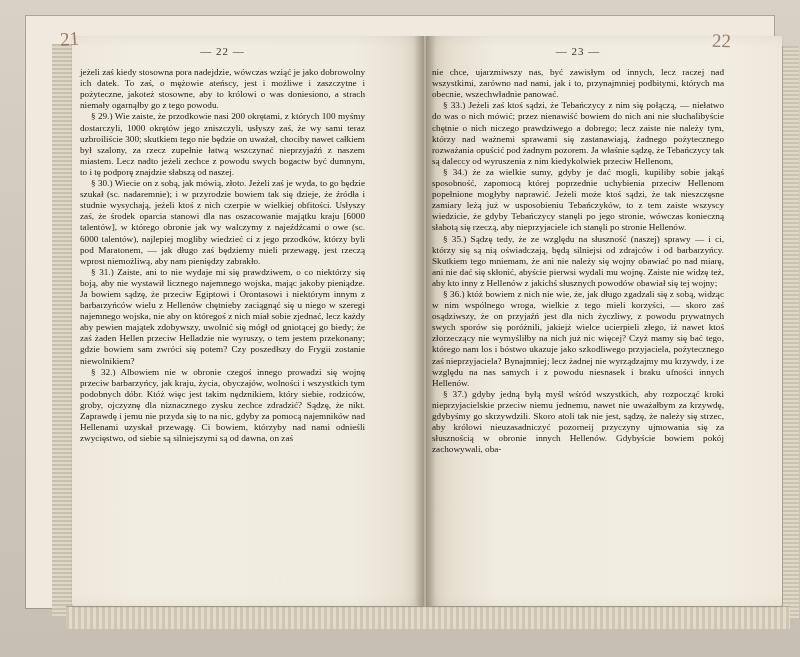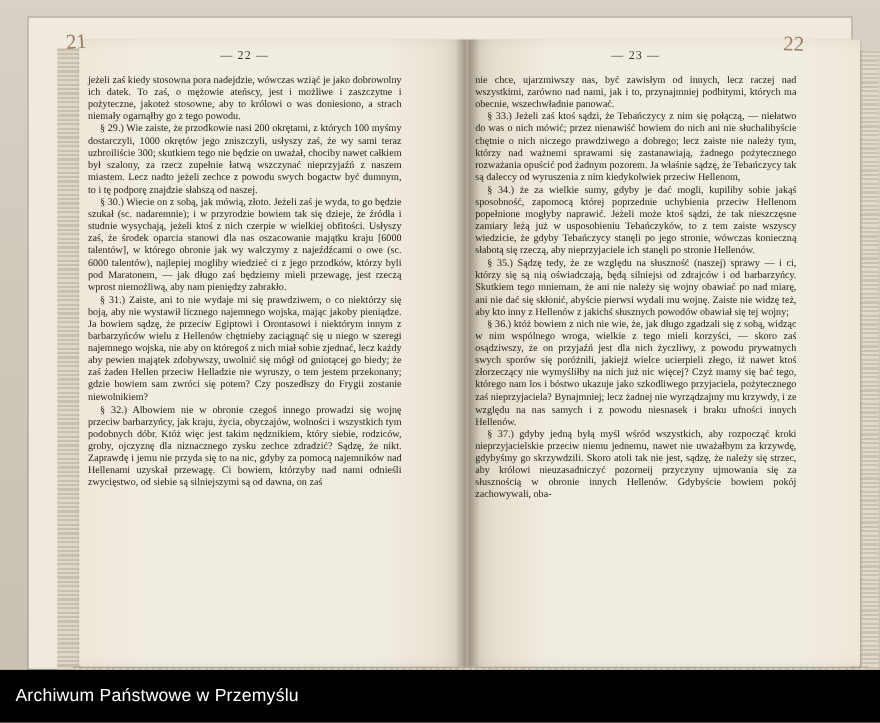--- a/index.html
+++ b/index.html
@@ -208,16 +208,13 @@
     <p class="cont">nie chce, ujarzmiwszy nas, być zawisłym od innych, lecz raczej nad wszystkimi, zarówno nad nami, jak i to, przynajmniej podbitymi, których ma obecnie, wszechwładnie panować.</p>
     <p>§ 33.) Jeżeli zaś ktoś sądzi, że Tebańczycy z nim się połączą, — niełatwo do was o nich mówić; przez nienawiść bowiem do nich ani nie słuchalibyście chętnie o nich niczego prawdziwego a dobrego; lecz zaiste nie należy tym, którzy nad ważnemi sprawami się zastanawiają, żadnego pożytecznego rozważania opuścić pod żadnym pozorem. Ja właśnie sądzę, że Tebańczycy tak są daleccy od wyruszenia z nim kiedykolwiek przeciw Hellenom,</p>
     <p>§ 34.) że za wielkie sumy, gdyby je dać mogli, kupiliby sobie jakąś sposobność, zapomocą której poprzednie uchybienia przeciw Hellenom popełnione mogłyby naprawić. Jeżeli może ktoś sądzi, że tak nieszczęsne zamiary leżą już w usposobieniu Tebańczyków, to z tem zaiste wszyscy wiedzicie, że gdyby Tebańczycy stanęli po jego stronie, wówczas konieczną słabotą się rzeczą, aby nieprzyjaciele ich stanęli po stronie Hellenów.</p>
     <p>§ 35.) Sądzę tedy, że ze względu na słuszność (naszej) sprawy — i ci, którzy się są nią oświadczają, będą silniejsi od zdrajców i od barbarzyńcy. Skutkiem tego mniemam, że ani nie należy się wojny obawiać po nad miarę, ani nie dać się skłonić, abyście pierwsi wydali mu wojnę. Zaiste nie widzę też, aby kto inny z Hellenów z jakichś słusznych powodów obawiał się tej wojny;</p>
     <p>§ 36.) któż bowiem z nich nie wie, że, jak długo zgadzali się z sobą, widząc w nim wspólnego wroga, wielkie z tego mieli korzyści, — skoro zaś osądziwszy, że on przyjaźń jest dla nich życzliwy, z powodu prywatnych swych sporów się poróżnili, jakiejż wielce ucierpieli złego, iż nawet ktoś złorzeczący nie wymyśliłby na nich już nic więcej? Czyż mamy się bać tego, którego nam los i bóstwo ukazuje jako szkodliwego przyjaciela, pożytecznego zaś nieprzyjaciela? Bynajmniej; lecz żadnej nie wyrządzajmy mu krzywdy, i ze względu na nas samych i z powodu niesnasek i braku ufności innych Hellenów.</p>
     <p>§ 37.) gdyby jedną byłą myśl wśród wszystkich, aby rozpocząć kroki nieprzyjacielskie przeciw niemu jednemu, nawet nie uważałbym za krzywdę, gdybyśmy go skrzywdzili. Skoro atoli tak nie jest, sądzę, że należy się strzec, aby królowi nieuzasadniczyć pozorneij przyczyny ujmowania się za słusznością w obronie innych Hellenów. Gdybyście bowiem pokój zachowywali, oba-</p>
   </div>
 
   <div id="speckle"></div>
 
-  <div id="footer-bar">
-    <span id="footer-text">Archiwum Państwowe w Przemyślu</span>
-  </div>
 </div>
 
 </body></html>

